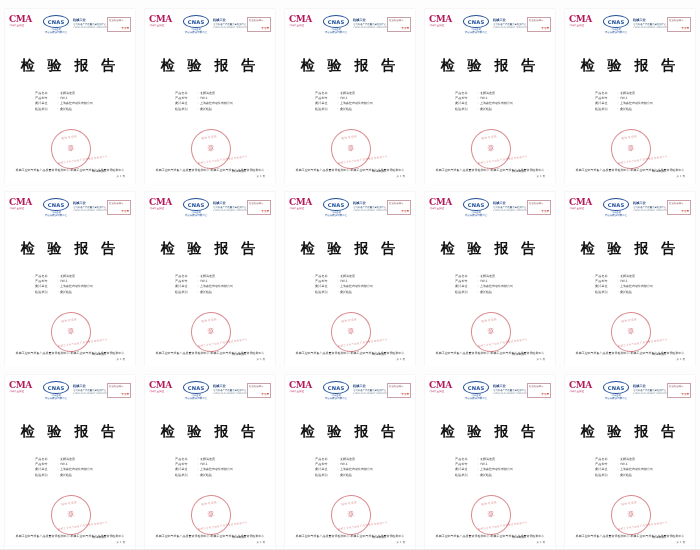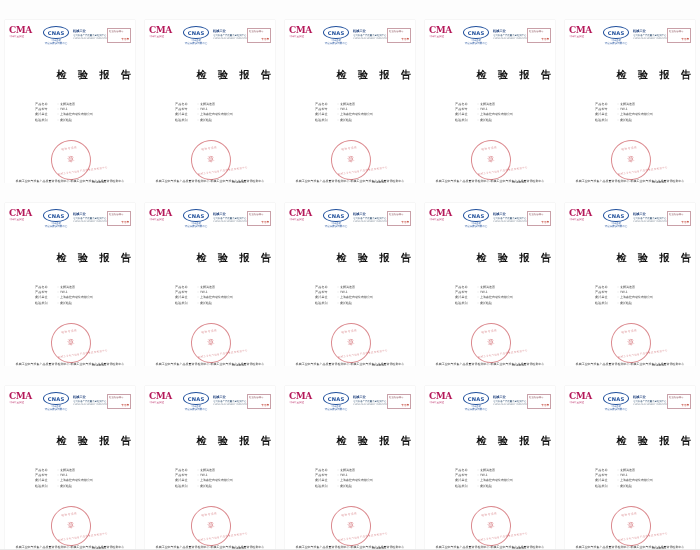--- a/index.html
+++ b/index.html
@@ -18,21 +18,21 @@
   .card{
     position:relative;
     width:140px;height:183px;
     background:#fdfdfd;
     border-right:1px solid #e9e9e9;
     border-bottom:1px solid #e9e9e9;
     overflow:hidden;
   }
   .page{
     position:absolute;
-    left:5px;top:20px;
+    left:5px;top:9px;
     width:130px;height:177px;
     background:#ffffff;
     box-shadow:0 0 1px rgba(0,0,0,0.18);
   }
   
   .logos{
     position:absolute;left:4px;top:4px;
     width:122px;height:22px;
     display:flex;align-items:center;gap:4px;
   }
@@ -84,22 +84,22 @@
     position:absolute;left:1px;top:1px;right:1px;
     font-size:2.4px;line-height:3px;color:#9b6a72;white-space:nowrap;
   }
   .logo-box .br{
     position:absolute;right:1px;bottom:1px;
     font-size:2.6px;color:#c0392b;
   }
   
   .title{
     position:absolute;left:0;right:0;top:48px;
-    text-align:right;
-    font-size:10px;
+    text-align:center;
+    font-size:14px;
     letter-spacing:4px;
     font-weight:bold;
     color:#111;
     font-family:"DejaVu Sans","Liberation Sans",sans-serif;
   }
   
   .fields{
     position:absolute;left:30px;top:82px;width:96px;
   }
   .field{

